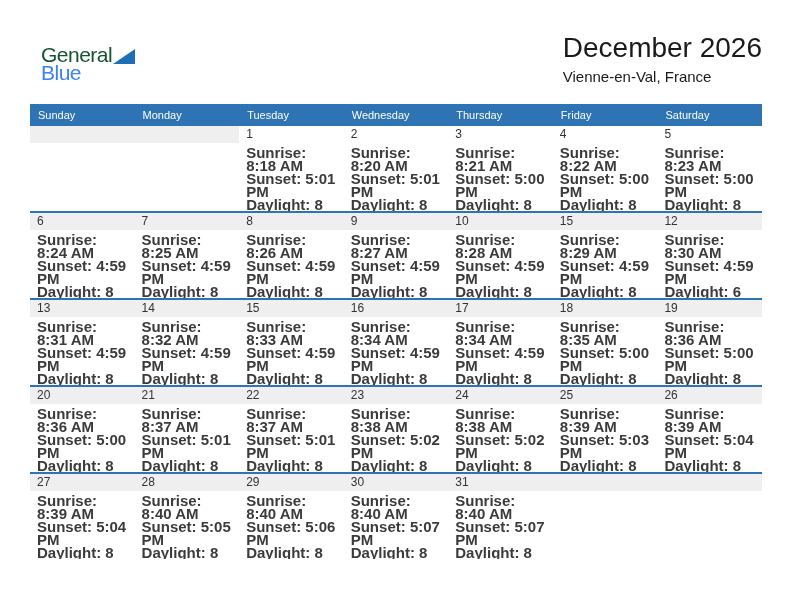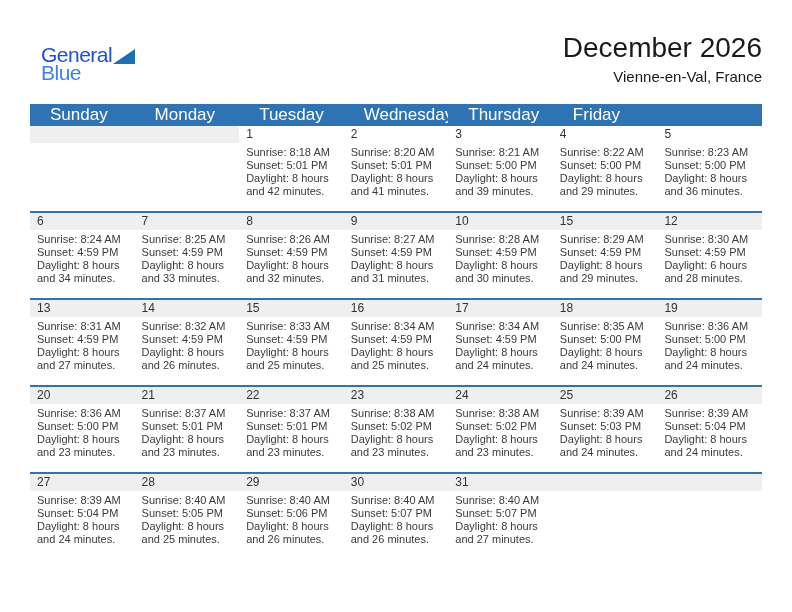--- a/index.html
+++ b/index.html
@@ -3,41 +3,41 @@
 <meta charset="utf-8">
 <style>
   html,body{margin:0;padding:0;background:#fff;}
   .page{
     position:relative;width:792px;height:612px;background:#fff;overflow:hidden;
     font-family:"Liberation Sans",sans-serif;
   }
   
   .logo{position:absolute;left:41px;top:44px;line-height:1;}
   .logo-row{display:flex;align-items:flex-end;}
-  .logo-general{font-size:21px;color:#1d4ed8;letter-spacing:-0.5px;}
+  .logo-general{font-size:21px;color:#14532d;letter-spacing:-0.5px;}
   .logo-triangle{width:22px;height:15px;margin-left:1px;margin-bottom:1px;}
   .logo-triangle polygon{fill:#1D6EB4;}
   .logo-blue{font-size:21px;color:#3b82f6;margin-top:-3px;letter-spacing:-0.5px;}
   
-  .title-block{position:absolute;right:30px;top:32px;text-align:right;color:#1A1A1A;}
+  .title-block{position:absolute;right:30px;top:32px;text-align:left;color:#1A1A1A;}
   .title{font-size:28px;}
   .subtitle{font-size:15px;margin-top:4px;}
   
   .calendar{position:absolute;left:30px;top:104px;width:732px;}
   .weekday-row{
     display:grid;grid-template-columns:repeat(7,1fr);
     background:#2E73B4;height:22px;line-height:22px;
   }
-  .weekday{color:#fff;font-size:17px;padding-left:20px;overflow:hidden;white-space:nowrap;}
+  .weekday{color:#fff;font-size:11px;padding-left:8px;overflow:hidden;white-space:nowrap;}
   .week-row{display:grid;grid-template-columns:repeat(7,1fr);height:85px;background:#fff;}
   .week-row.bordered{border-top:2px solid #2E73B4;}
   .cell{overflow:hidden;}
   .num-band{height:17px;line-height:17px;padding-left:7px;font-size:12px;color:#333;background:#fff;}
   .num-band.gray{background:#EFEFF0;}
-  .info{padding:3px 8px 0 7px;font-size:11px;line-height:13px;color:#3B3B3B;}
+  .info{padding:3px 8px 0 7px;font-size:15px;line-height:13px;color:#3B3B3B;font-weight:bold;}
   .info div{margin:0;}
 </style>
 </head>
 <body>
 
 <div class="page">
 
   <div class="logo">
     <div class="logo-row">
       <span class="logo-general">General</span>
@@ -54,20 +54,21 @@
   </div>
 
   <div class="calendar">
     <div class="weekday-row">
         <div class="weekday">Sunday</div>
         <div class="weekday">Monday</div>
         <div class="weekday">Tuesday</div>
         <div class="weekday">Wednesday</div>
         <div class="weekday">Thursday</div>
         <div class="weekday">Friday</div>
+        <div class="weekday">Saturday</div>
       </div>
     <div>
         <div class="week-row">
           <div class="cell">
             <div class="num-band gray"></div>
             <div class="info"></div>
           </div>
           <div class="cell">
             <div class="num-band gray"></div>
             <div class="info"></div>

